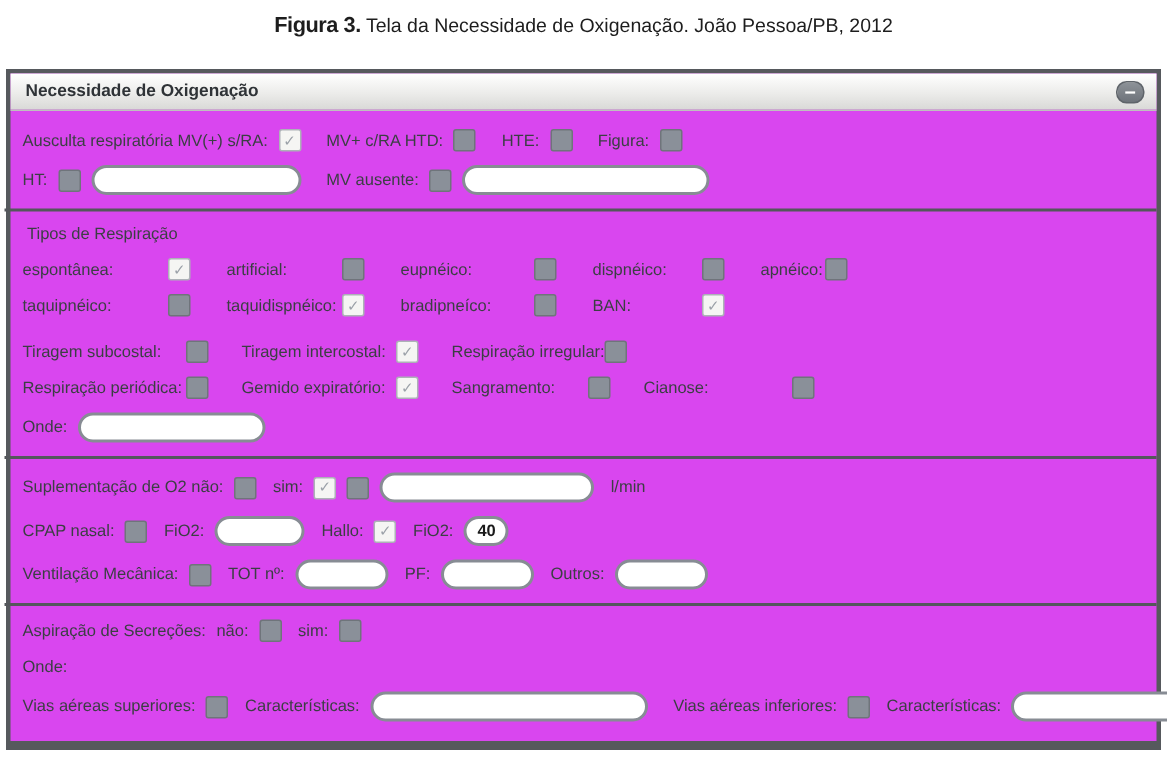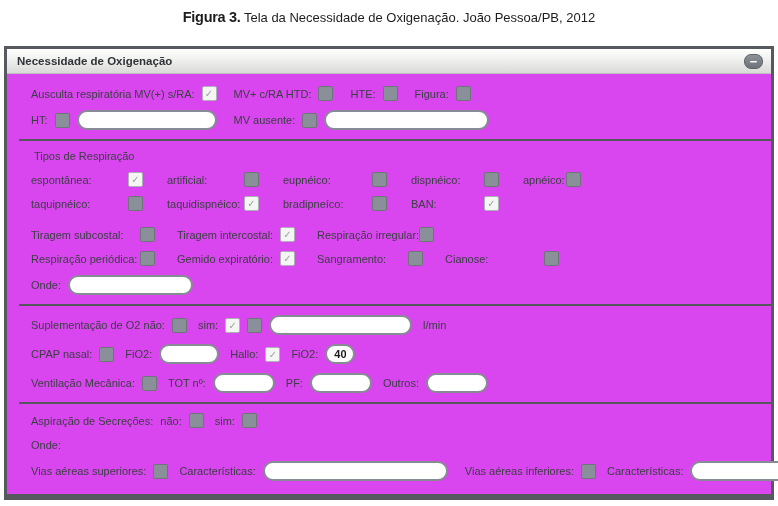--- a/index.html
+++ b/index.html
@@ -20,21 +20,21 @@
     padding:0 8px 0 10px; border-bottom:1px solid #bfbfbd;
     background:linear-gradient(#ffffff, #ececea 55%, #d9d9d7);
   }
   .panel-title { font-weight:bold; font-size:11.5px; color:#2f3337; }
   .collapse-btn {
     width:19px; height:15px; border-radius:7px; border:1px solid #5f646a;
     background:linear-gradient(#8d9298,#6e737a); color:#ffffff;
     display:flex; align-items:center; justify-content:center;
     font-size:13px; font-weight:bold; line-height:1; cursor:pointer;
   }
-  .panel-body { padding:3px 12px 0 24px; font-size:11px; }
+  .panel-body { padding:3px 12px 0 8px; font-size:11px; }
 
   .row { display:flex; align-items:center; margin:9px 0; gap:7px; min-height:15px; flex-wrap:nowrap; }
   .lbl { white-space:nowrap; }
   .sec-title { margin:9px 0 10px 3px; }
 
   .cb {
     width:15px; height:15px; flex:none; border-radius:2px;
     background:#8a9099; border:1px solid #6f747b; cursor:pointer;
     display:inline-flex; align-items:center; justify-content:center;
     font-size:10px; color:#9ba1a8; overflow:hidden;

